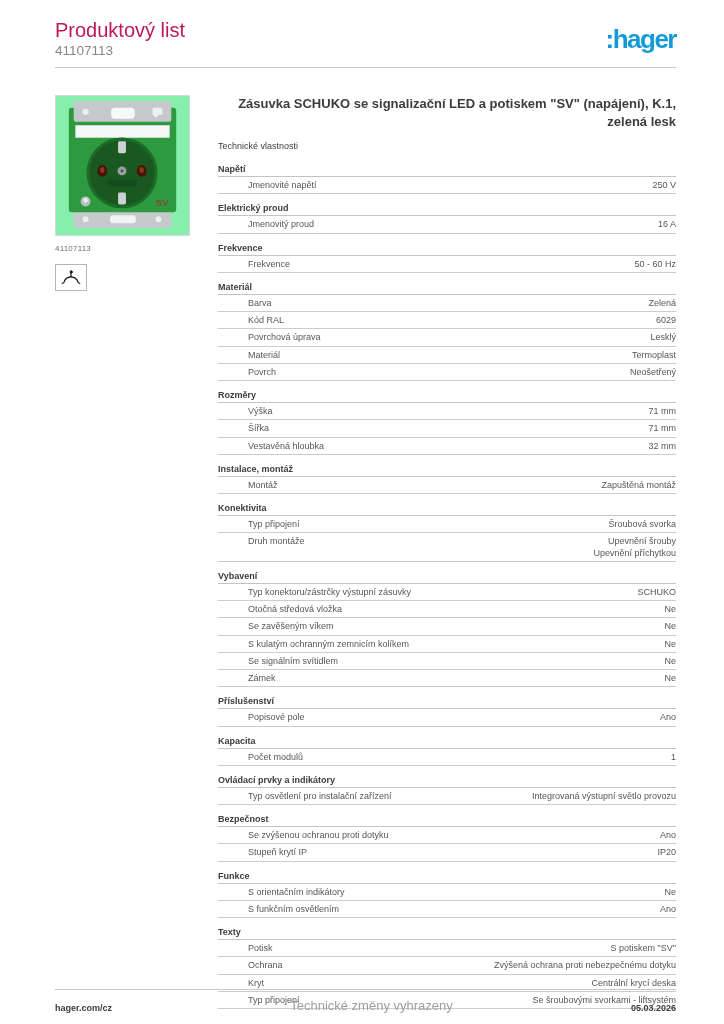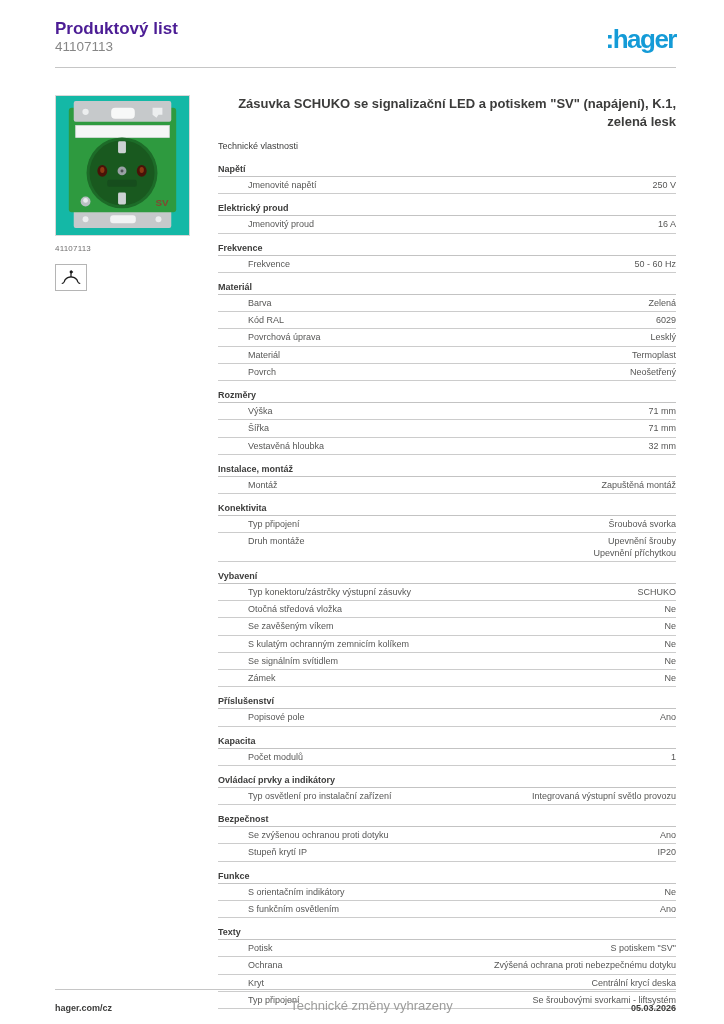--- a/index.html
+++ b/index.html
@@ -3,28 +3,28 @@
 <meta charset="utf-8">
 <style>
   html,body { margin:0; padding:0; background:#ffffff; }
   body { width:724px; height:1024px; font-family:"Liberation Sans", sans-serif; color:#3c3c3b; }
   .page { position:relative; width:724px; height:1024px; background:#fff; overflow:hidden; }
 
   
   .hdr { position:absolute; left:55px; right:48px; top:18px; height:49px;
          display:flex; justify-content:space-between; align-items:flex-start;
          border-bottom:1px solid #c6c6c6; }
-  .hdr-title { font-size:17px; font-weight:bold; line-height:1.25; color:#4c1d95; }
+  .hdr-title { font-size:20px; font-weight:normal; line-height:1.25; color:#be185d; }
   .hdr-num { font-size:13.5px; color:#868686; line-height:1.2; }
   .logo { font-size:26px; font-weight:bold; color:#149bd7; letter-spacing:-1.5px; line-height:1; margin-top:8px; }
 
   
   .content { position:absolute; left:55px; right:48px; top:95px; display:flex; }
   .left-col { width:163px; flex-shrink:0; }
-  .photo-box { width:133px; height:139px; border:1px solid #d8d8d8; background:#14b8a6; }
+  .photo-box { width:133px; height:139px; border:1px solid #d8d8d8; background:#86efac; }
   .photo-label { margin-top:8px; font-size:8px; color:#706f6f; letter-spacing:.2px; }
   .icon-box { margin-top:11px; width:30px; height:25px; border:1px solid #b5b5b5;
               display:flex; align-items:center; justify-content:center; background:#fff; }
 
   .right-col { flex:1; min-width:0; }
   .prod-title { font-size:13px; font-weight:bold; line-height:1.35; color:#3c3c3b;text-align:right; }
   .tech-title { font-size:9px; font-weight:normal; margin-top:11px; color:#3c3c3b; }
   #spec-sections { margin-top:13px; }
   .section { margin-bottom:9px; }
   .sec-head { font-size:9px; font-weight:bold; color:#3c3c3b; padding-bottom:2px;

